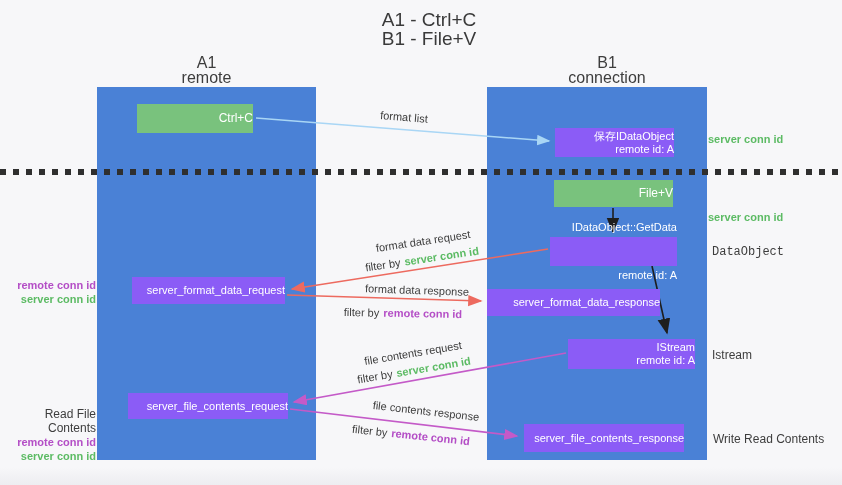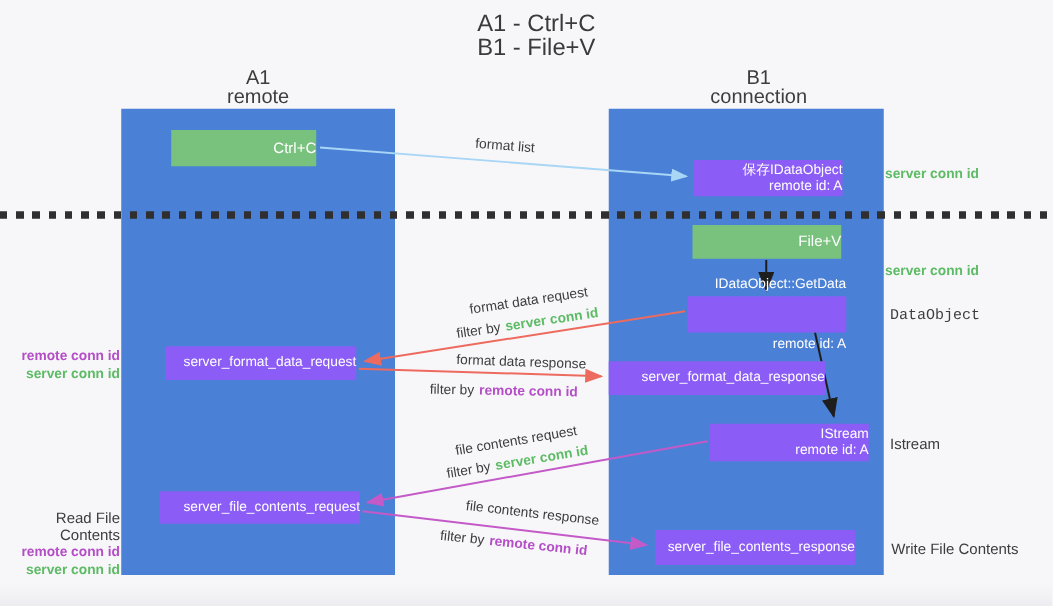--- a/index.html
+++ b/index.html
@@ -141,21 +141,21 @@
 
   <div class="lbl rot" style="left:426px; top:411px; transform:translate(-50%,-50%) rotate(6.5deg);">file contents response</div>
   <div class="lbl rot" style="left:411px; top:435px; transform:translate(-50%,-50%) rotate(6deg);">
     <span>filter by</span><span class="purple-text filter-gap">remote conn id</span>
   </div>
 
   <div class="lbl green-text" style="left:708px; top:133px;">server conn id</div>
   <div class="lbl green-text" style="left:708px; top:211px;">server conn id</div>
   <div class="lbl dark-12" style="left:712px; top:245px;font-family:Liberation Mono, monospace;">DataObject</div>
   <div class="lbl dark-12" style="left:712px; top:348px;">Istream</div>
-  <div class="lbl dark-12" style="left:713px; top:432px;">Write File Contents</div>
+  <div class="lbl dark-12" style="left:713px; top:432px;">Write Read Contents</div>
 
   <div class="side-left" style="top:278px;">
     <div class="purple-text">remote conn id</div>
     <div class="green-text">server conn id</div>
   </div>
   <div class="side-left" style="top:391px;margin-top:16px;">
     <div class="dark-12">Read File Contents</div>
     <div class="purple-text">remote conn id</div>
     <div class="green-text">server conn id</div>
   </div>

